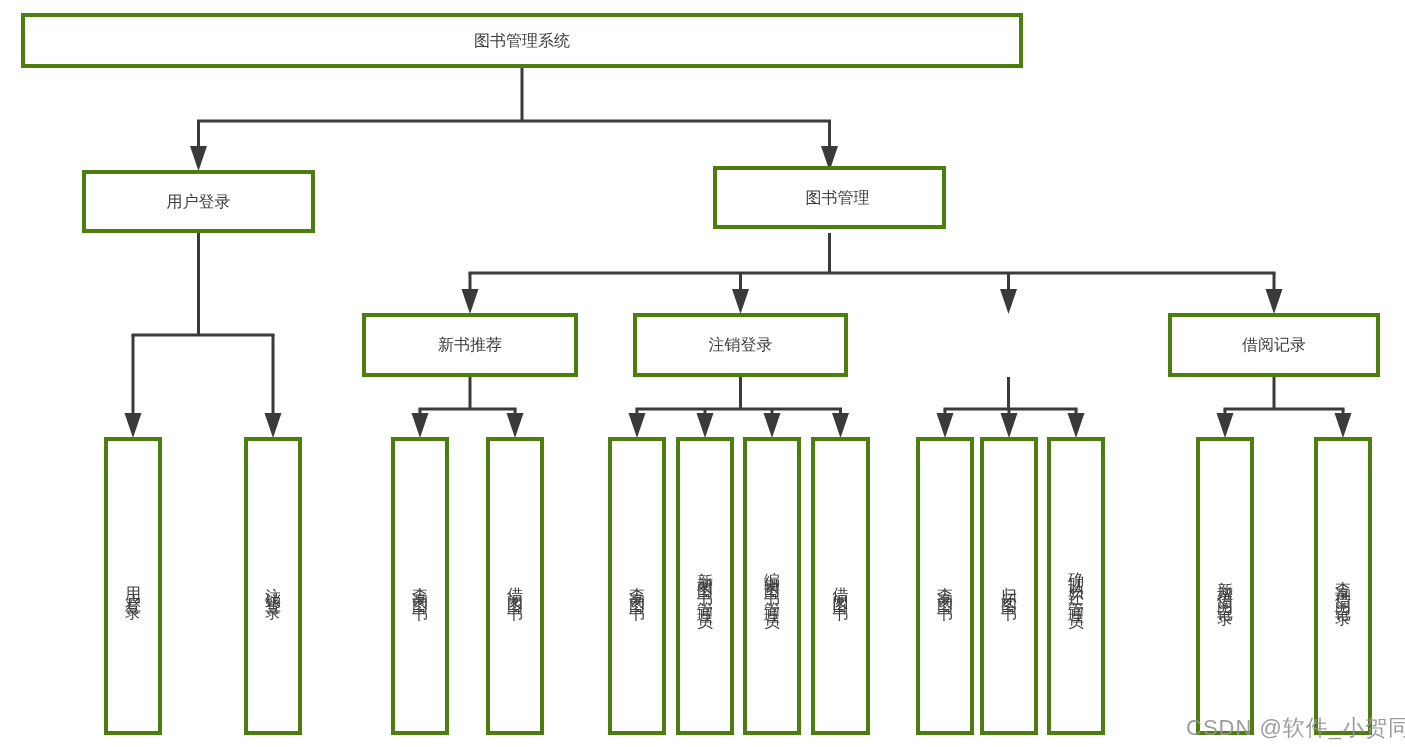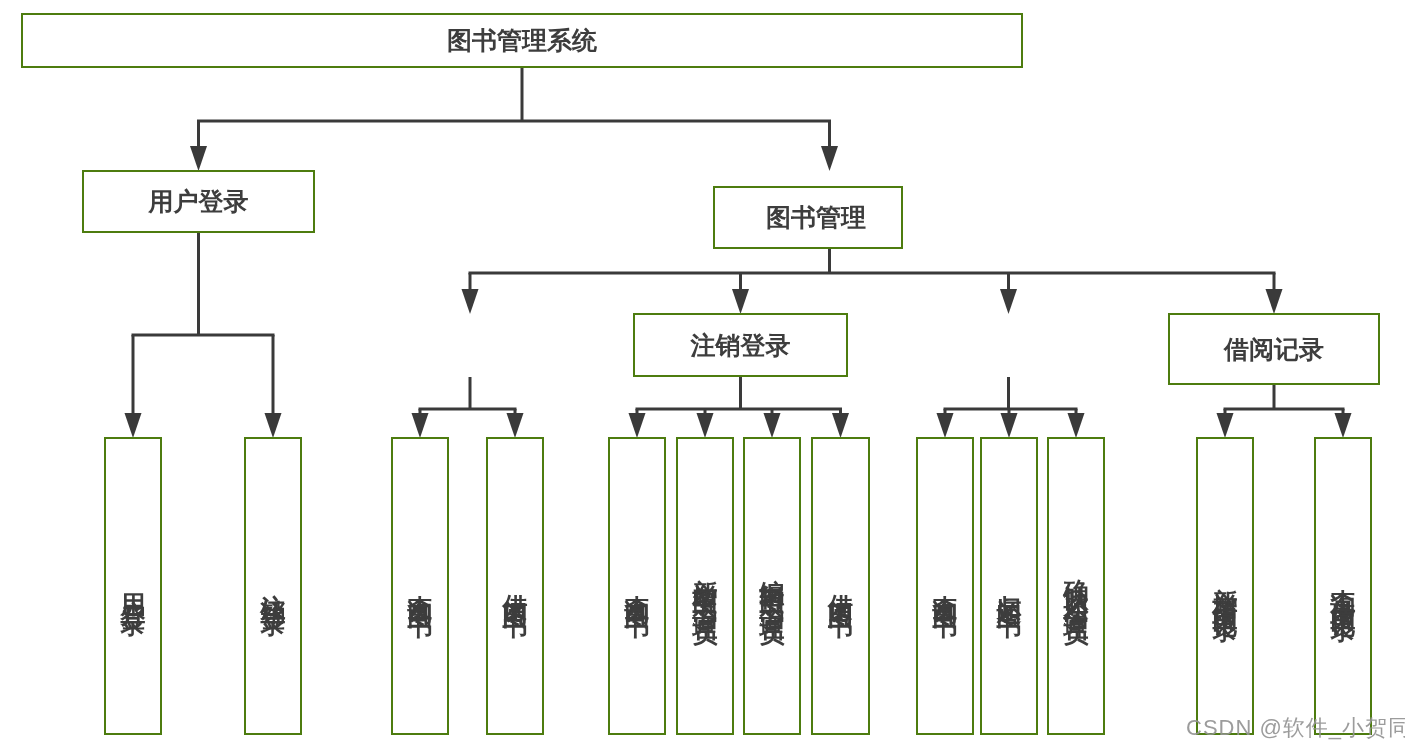--- a/index.html
+++ b/index.html
@@ -17,31 +17,30 @@
   }
   #connector-svg {
     position: absolute;
     left: 0;
     top: 0;
     z-index: 0;
   }
   .node {
     position: absolute;
     box-sizing: border-box;
-    border: 2px solid #4d7c0f;
+    border: 4px solid #4d7c0f;
     background: #ffffff;
     display: flex;
     align-items: center;
     justify-content: center;
-    font-size: 25px;
+    font-size: 16px;
     color: #3d3d3d;
     z-index: 1;
     line-height: 1;
     white-space: nowrap;
-    font-weight: bold;
   }
   .node.vertical {
     writing-mode: vertical-rl;
     text-orientation: mixed;
     letter-spacing: 6px;
     white-space: normal;
     line-height: 1;
   }
   #watermark {
     position: absolute;
@@ -108,25 +107,26 @@
       <path d="M 1274 377 V 409" stroke="#3a3a3a" stroke-width="3" fill="none"></path>
       <path d="M 1223.5 409 H 1344.5" stroke="#3a3a3a" stroke-width="3" fill="none"></path>
       <path d="M 1225 409 V 419" stroke="#3a3a3a" stroke-width="3" fill="none"></path>
       <polygon points="1216.5,413 1233.5,413 1225,438" fill="#3a3a3a"></polygon>
       <path d="M 1343 409 V 419" stroke="#3a3a3a" stroke-width="3" fill="none"></path>
       <polygon points="1334.5,413 1351.5,413 1343,438" fill="#3a3a3a"></polygon>
     </svg>
   <div id="watermark">CSDN @软件_小贺同学</div>
 <div class="node" style="left: 21px; top: 13px; width: 1002px; height: 55px;">图书管理系统</div>
     <div class="node" style="left: 82px; top: 170px; width: 233px; height: 63px;">用户登录</div>
-    <div class="node" style="left: 713px; top: 186px; width: 190px; height: 63px; padding-left: 16px;">图书管理</div>
+    <div class="node" style="left: 713px; top: 166px; width: 233px; height: 63px; padding-left: 16px;">图书管理</div>
     <div class="node vertical" style="left: 104px; top: 437px; width: 58px; height: 298px;">用户登录</div>
     <div class="node vertical" style="left: 244px; top: 437px; width: 58px; height: 298px;">注销登录</div>
+    <div class="node" style="left: 362px; top: 313px; width: 216px; height: 64px;">新书推荐</div>
     <div class="node" style="left: 633px; top: 313px; width: 215px; height: 64px;">注销登录</div>
-    <div class="node" style="left: 1168px; top: 313px; width: 212px; height: 72px;">借阅记录</div>
+    <div class="node" style="left: 1168px; top: 313px; width: 212px; height: 64px;">借阅记录</div>
     <div class="node vertical" style="left: 391px; top: 437px; width: 58px; height: 298px;">查询图书</div>
     <div class="node vertical" style="left: 486px; top: 437px; width: 58px; height: 298px;">借阅图书</div>
     <div class="node vertical" style="left: 608px; top: 437px; width: 58px; height: 298px;">查询图书</div>
     <div class="node vertical" style="left: 676px; top: 437px; width: 58px; height: 298px;">新增图书（管理员）</div>
     <div class="node vertical" style="left: 743px; top: 437px; width: 58px; height: 298px;">编辑图书（管理员）</div>
     <div class="node vertical" style="left: 811px; top: 437px; width: 59px; height: 298px;">借阅图书</div>
     <div class="node vertical" style="left: 916px; top: 437px; width: 58px; height: 298px;">查询图书</div>
     <div class="node vertical" style="left: 980px; top: 437px; width: 58px; height: 298px;">归还图书</div>
     <div class="node vertical" style="left: 1047px; top: 437px; width: 58px; height: 298px;">确认归还（管理员）</div>
     <div class="node vertical" style="left: 1196px; top: 437px; width: 58px; height: 298px;">新增借阅记录</div>

